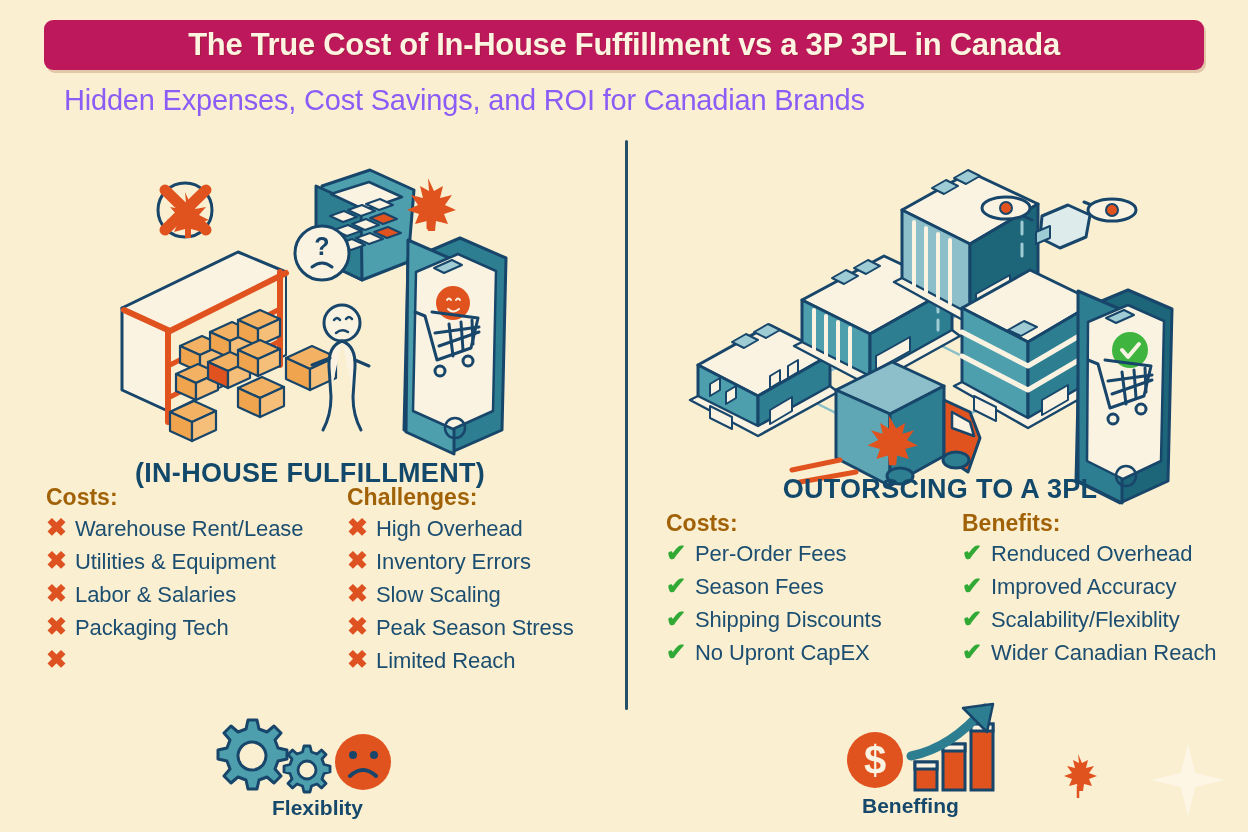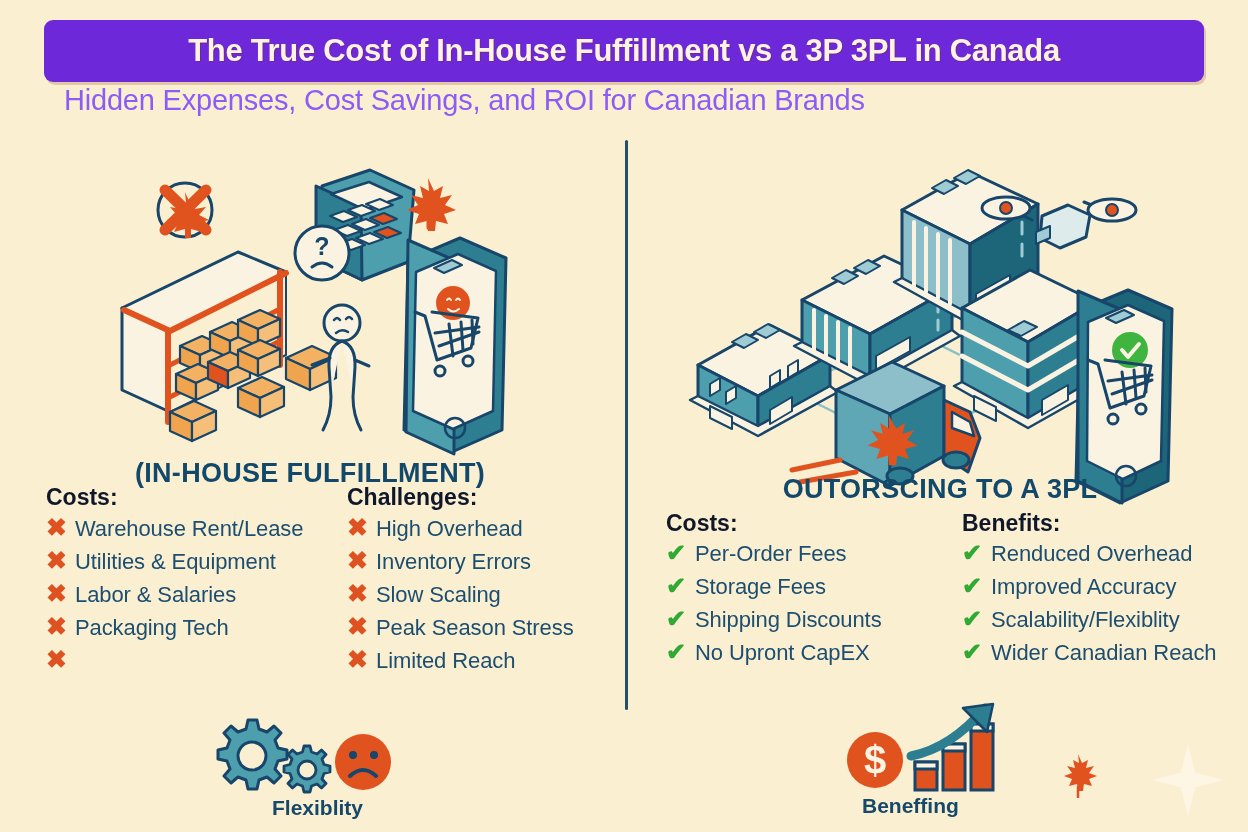--- a/index.html
+++ b/index.html
@@ -8,22 +8,22 @@
     width:1248px;height:832px;
     background:#FBEFD2;
     font-family:"Liberation Sans", sans-serif;
     overflow:hidden;
     position:relative;
   }
   .stage{position:relative;width:1248px;height:832px;overflow:hidden;background:#FBEFD2;}
 
   
   .title-banner{
-    position:absolute;left:44px;top:20px;width:1160px;height:62px;
-    background:#6d28d9;border-radius:9px;
+    position:absolute;left:44px;top:20px;width:1160px;height:50px;
+    background:#be185d;border-radius:9px;
     box-shadow:2px 3px 0 rgba(140,60,25,.22);
     display:flex;align-items:center;justify-content:center;
   }
   .title-text{
     color:#FCF3E0;font-weight:bold;font-size:31px;letter-spacing:-.3px;
     white-space:nowrap;
     text-shadow:1px 1px 0 rgba(120,40,15,.35);
   }
   .subtitle{
     position:absolute;left:64px;top:84px;
@@ -34,21 +34,21 @@
   
   .divider{
     position:absolute;left:625px;top:140px;width:3px;height:570px;
     background:#12425F;border-radius:2px;opacity:.92;
   }
   .panel-heading{
     position:absolute;color:#12496B;font-weight:bold;font-size:27px;
     letter-spacing:.3px;white-space:nowrap;text-align:center;
   }
   .col-label{
-    position:absolute;color:#0f172a;font-weight:bold;font-size:23px;
+    position:absolute;color:#a16207;font-weight:bold;font-size:23px;
     white-space:nowrap;
   }
   .list{position:absolute;}
   .list-item{
     display:flex;align-items:baseline;gap:11px;
     height:33px;
     color:#1B4E70;font-size:22px;white-space:nowrap;
     letter-spacing:-.1px;
   }
   .mark{
@@ -386,21 +386,21 @@
   <div class="panel-heading" style="left:740px;top:474px;width:400px;">OUTORSCING TO A 3PL</div>
 
   <div class="col-label" style="left:666px;top:510px;">Costs:</div>
   <div class="list" style="left:666px;top:541px;">
     <div class="list-item">
       <span class="mark check">✔</span>
       <span>Per-Order Fees</span>
     </div>
     <div class="list-item">
       <span class="mark check">✔</span>
-      <span>Storage Fees</span>
+      <span>Season Fees</span>
     </div>
     <div class="list-item">
       <span class="mark check">✔</span>
       <span>Shipping Discounts</span>
     </div>
     <div class="list-item">
       <span class="mark check">✔</span>
       <span>No Upront CapEX</span>
     </div>
   </div>

